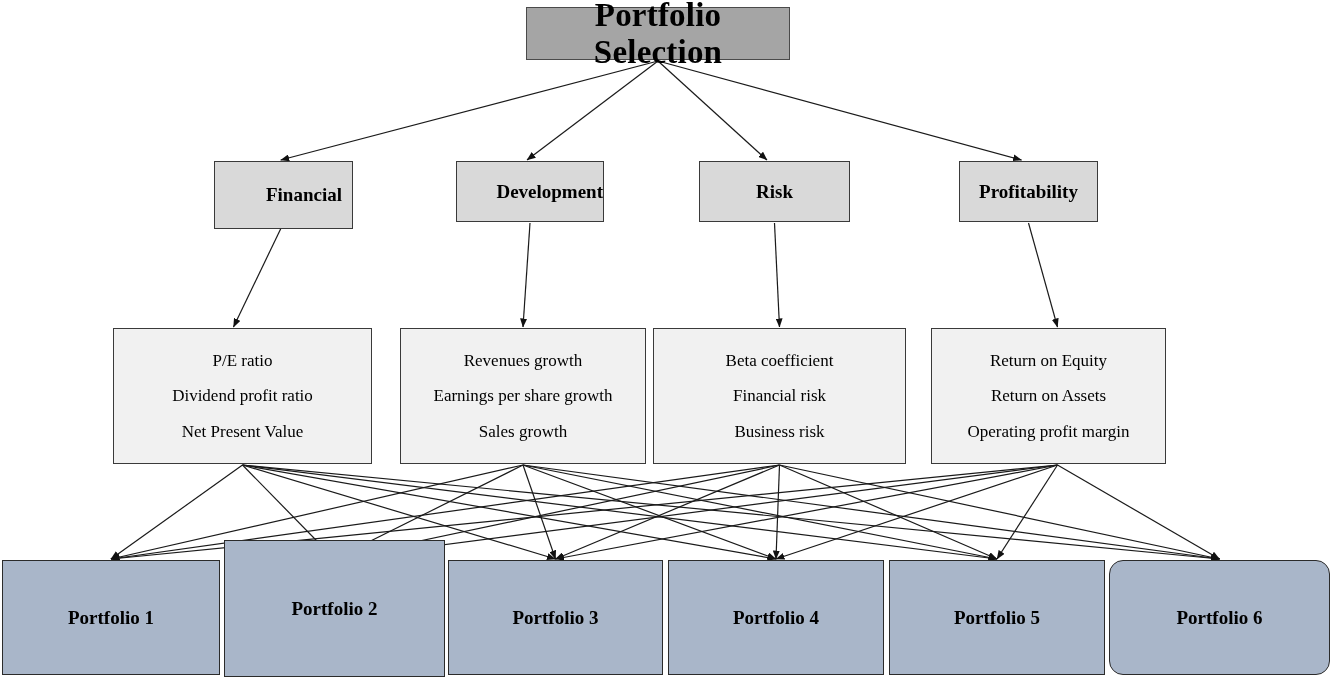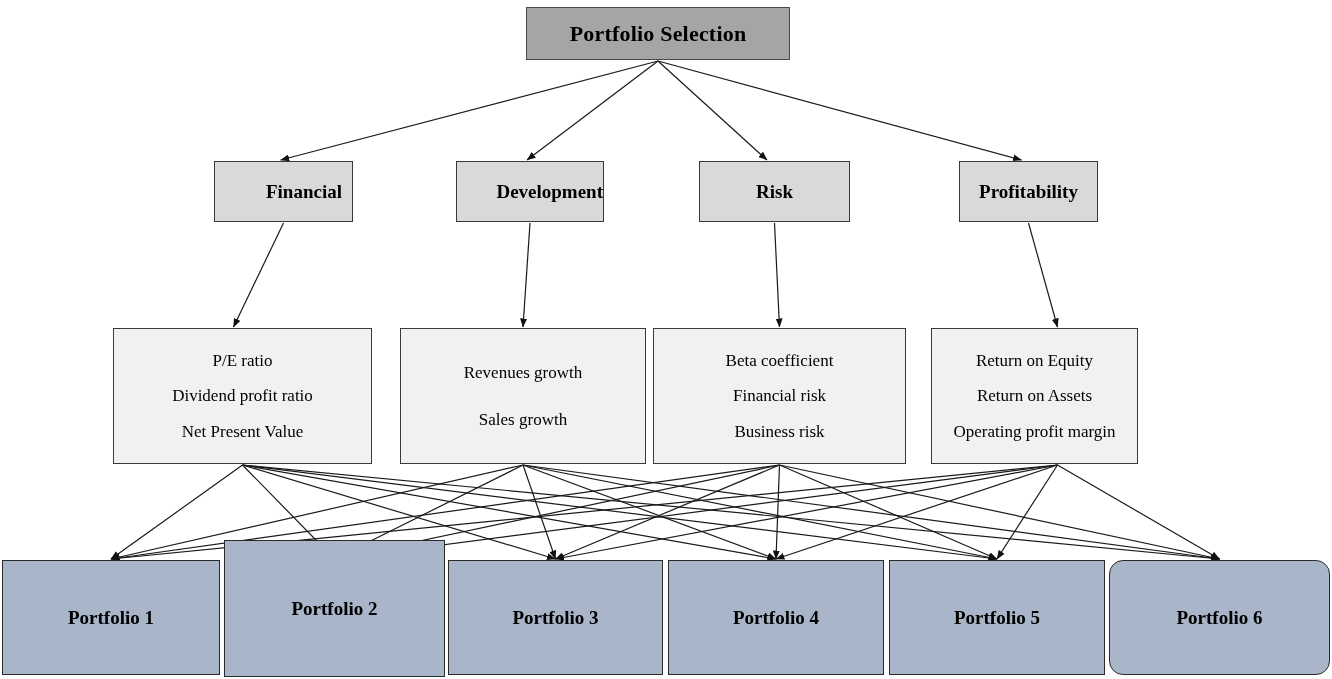--- a/index.html
+++ b/index.html
@@ -32,21 +32,21 @@
     flex-direction: column;
     align-items: center;
     justify-content: center;
     text-align: center;
     color: #000000;
   }
   .node-root {
     background: #a5a5a5;
     border: 1.6px solid #4a4a4a;
     font-weight: bold;
-    font-size: 22px;
+    font-size: 33px;
     letter-spacing: 0.2px;
   }
   .node-dim {
     background: #d9d9d9;
     border: 1.5px solid #3a3a3a;
     font-weight: bold;
     font-size: 19px;
   }
   .node-crit {
     background: #f1f1f1;
@@ -111,48 +111,49 @@
         <line x1="1057.5" y1="465" x2="776" y2="559"></line>
         <line x1="1057.5" y1="465" x2="997" y2="559"></line>
         <line x1="1057.5" y1="465" x2="1219.5" y2="559"></line>
       </g>
   </svg>
 
   <div class="node node-root" style="left: 526px; top: 7px; width: 264px; height: 53px;">
     <span>Portfolio Selection</span>
   </div>
 
-  <div class="node node-dim" style="left: 214px; top: 161px; width: 139px; height: 61px; padding-left: 41px;">
+  <div class="node node-dim" style="left: 214px; top: 161px; width: 139px; height: 68px; padding-left: 41px;">
     <span>Financial</span>
   </div>
   <div class="node node-dim" style="left: 456px; top: 161px; width: 148px; height: 61px; align-items: flex-end;">
     <span>Development</span>
   </div>
   <div class="node node-dim" style="left: 699px; top: 161px; width: 151px; height: 61px;">
     <span>Risk</span>
   </div>
   <div class="node node-dim" style="left: 959px; top: 161px; width: 139px; height: 61px;">
     <span>Profitability</span>
   </div>
 
   <div class="node node-crit" style="left: 113px; top: 328px; width: 259px; height: 136px;">
     <span class="crit-line">P/E ratio</span>
     <span class="crit-line">Dividend profit ratio</span>
     <span class="crit-line">Net Present Value</span>
   </div>
   <div class="node node-crit" style="left: 400px; top: 328px; width: 246px; height: 136px;">
     <span class="crit-line">Revenues growth</span>
+    <span class="crit-line">Earnings per share growth</span>
     <span class="crit-line">Sales growth</span>
   </div>
   <div class="node node-crit" style="left: 653px; top: 328px; width: 253px; height: 136px;">
     <span class="crit-line">Beta coefficient</span>
     <span class="crit-line">Financial risk</span>
     <span class="crit-line">Business risk</span>
   </div>
-  <div class="node node-crit" style="left: 931px; top: 328px; width: 207px; height: 136px;">
+  <div class="node node-crit" style="left: 931px; top: 328px; width: 235px; height: 136px;">
     <span class="crit-line">Return on Equity</span>
     <span class="crit-line">Return on Assets</span>
     <span class="crit-line">Operating profit margin</span>
   </div>
 
   <div class="node node-port" style="left: 2px; top: 560px; width: 218px; height: 115px;">
     <span>Portfolio 1</span>
   </div>
   <div class="node node-port" style="left: 224px; top: 540px; width: 221px; height: 137px;">
     <span>Portfolio 2</span>

